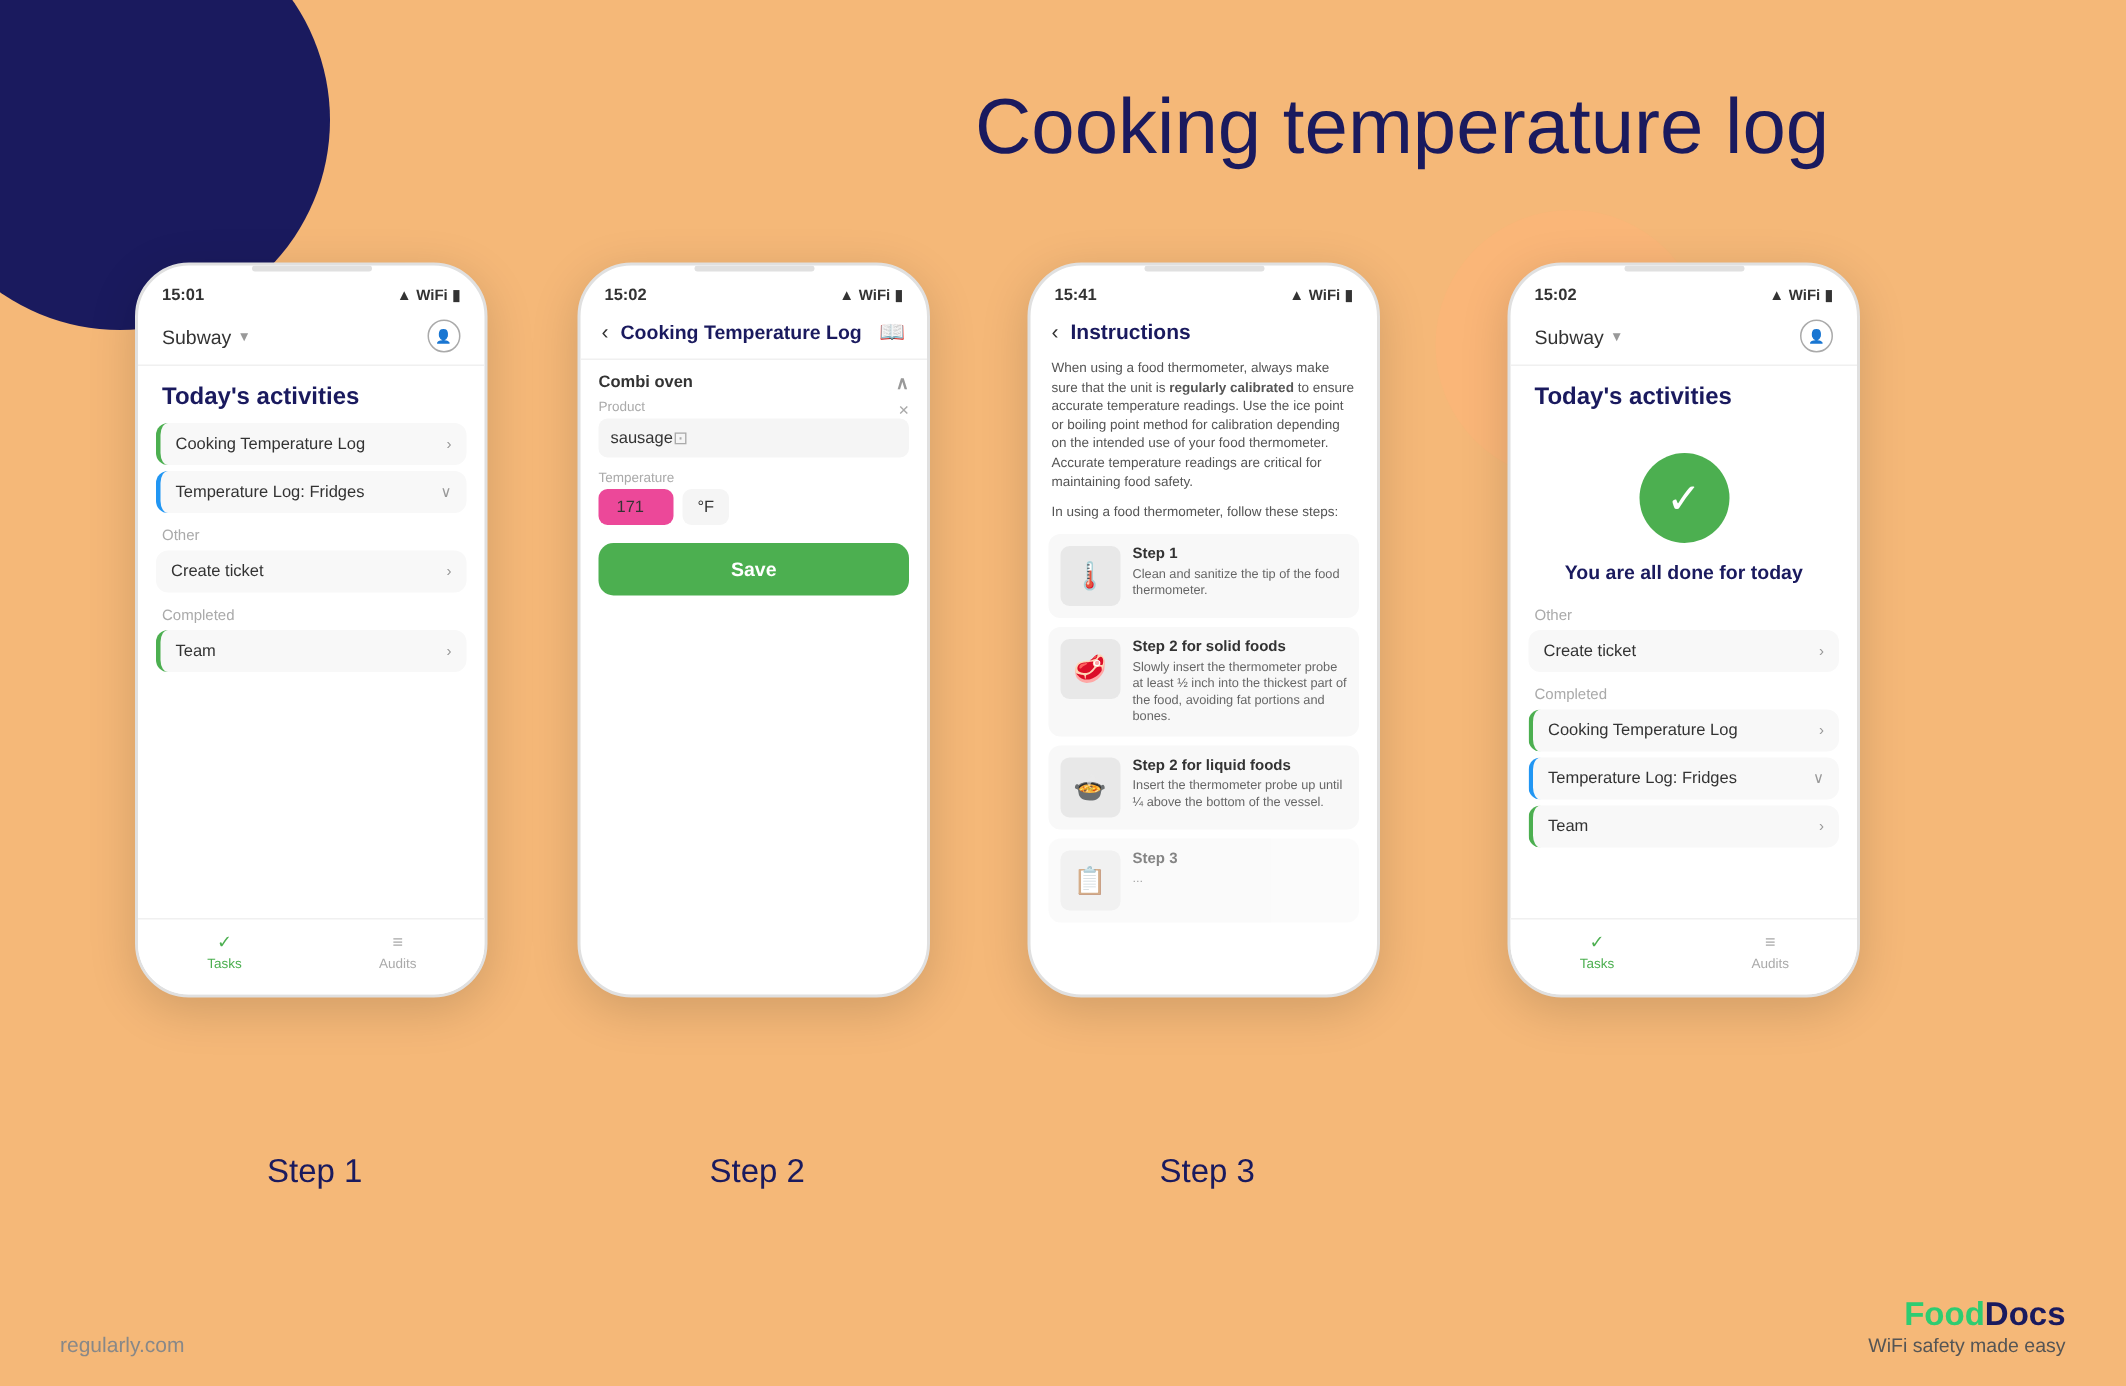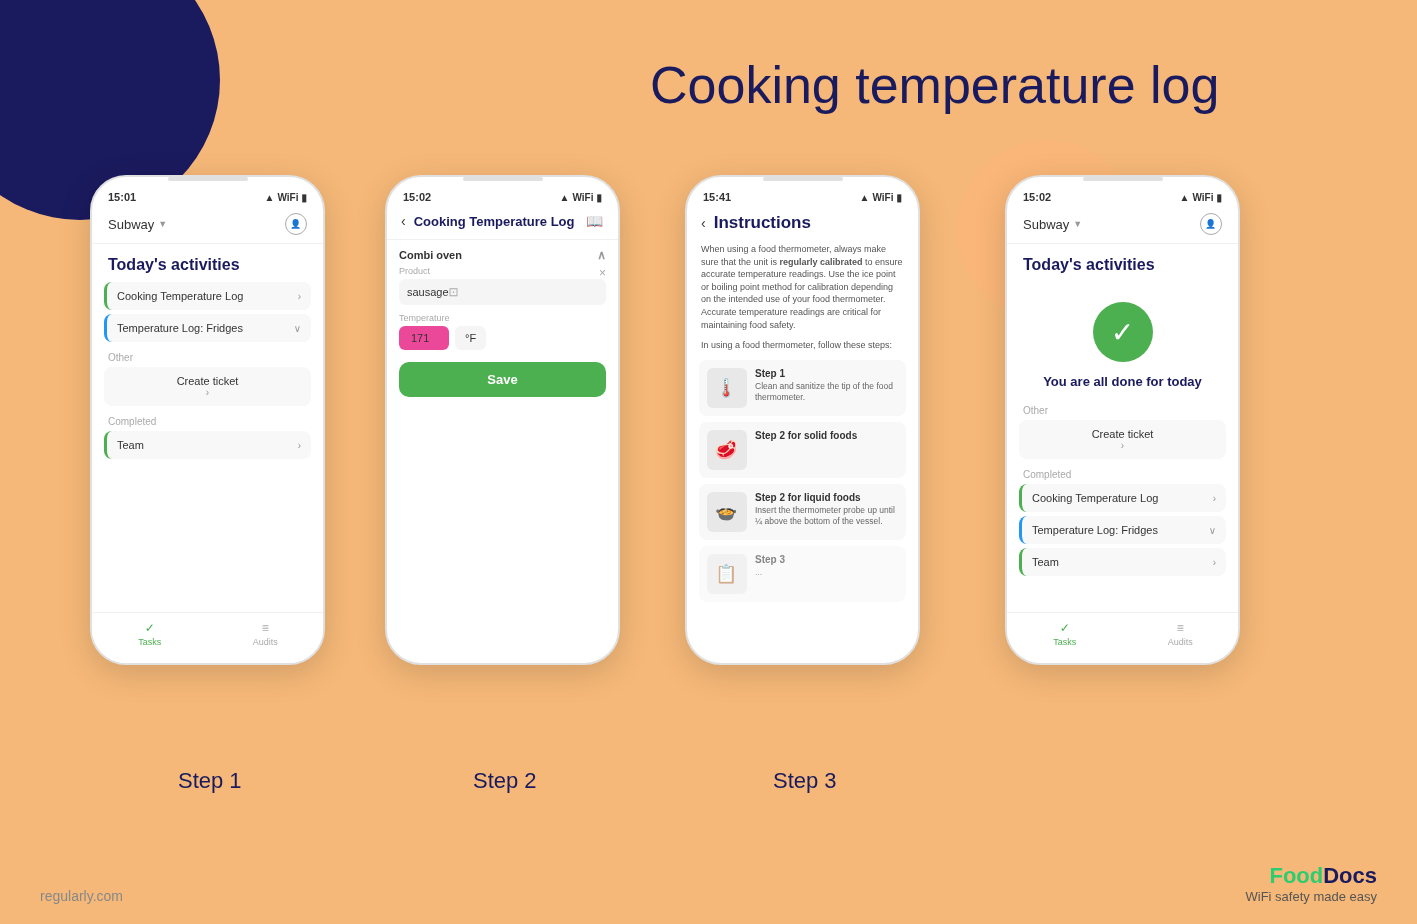--- a/index.html
+++ b/index.html
@@ -173,21 +173,20 @@
     .task-item-other {
       margin: 0 12px 4px;
       background: #f8f8f8;
       border-radius: 8px;
       padding: 8px 10px;
       display: flex;
       justify-content: space-between;
       align-items: center;
       font-size: 11px;
       color: #333;
-      flex-direction: column;
     }
     .completed-item {
       margin: 0 12px 4px;
       background: #f8f8f8;
       border-radius: 8px;
       padding: 8px 10px;
       display: flex;
       justify-content: space-between;
       align-items: center;
       font-size: 11px;
@@ -323,21 +322,21 @@
       height: 490px;
     }
 
     .phone3-header {
       display: flex;
       align-items: center;
       gap: 8px;
       padding: 6px 14px 10px;
     }
     .phone3-title-text {
-      font-size: 17px;
+      font-size: 14px;
       font-weight: 700;
       color: #1a1a5e;
     }
 
     .instructions-subtitle {
       font-size: 13px;
       font-weight: 700;
       color: #1a1a5e;
       padding: 4px 14px 4px;
     }
@@ -564,20 +563,21 @@
     <div class="step-image">🌡️</div>
     <div class="step-content">
       <div class="step-title-text">Step 1</div>
       <div class="step-desc">Clean and sanitize the tip of the food thermometer.</div>
     </div>
   </div>
   <div class="instruction-step">
     <div class="step-image">🥩</div>
     <div class="step-content">
       <div class="step-title-text">Step 2 for solid foods</div>
+      <div class="step-desc">Slowly insert the thermometer probe at least ½ inch into the thickest part of the food, avoiding fat portions and bones.</div>
     </div>
   </div>
   <div class="instruction-step">
     <div class="step-image">🍲</div>
     <div class="step-content">
       <div class="step-title-text">Step 2 for liquid foods</div>
       <div class="step-desc">Insert the thermometer probe up until ¼ above the bottom of the vessel.</div>
     </div>
   </div>
 

